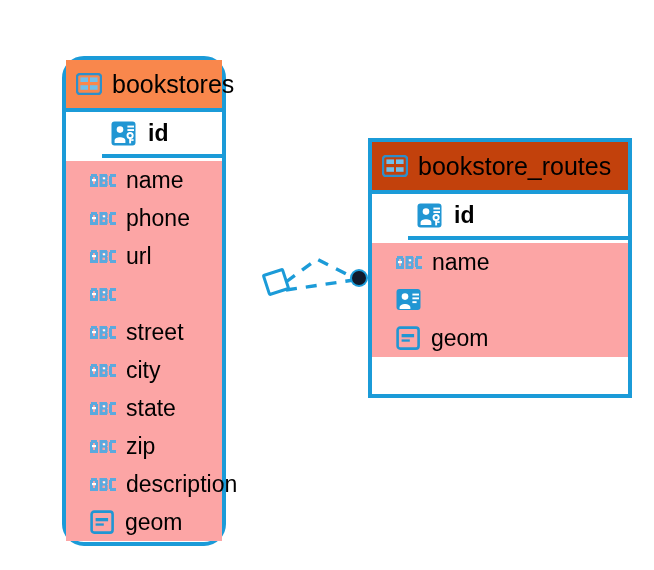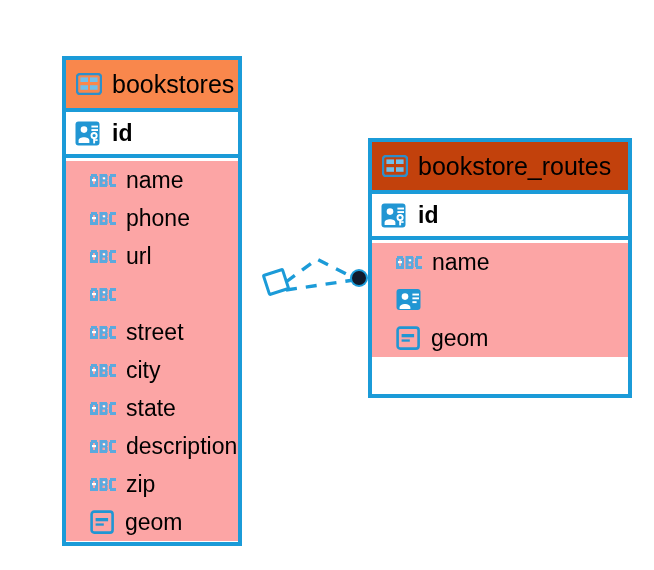--- a/index.html
+++ b/index.html
@@ -24,22 +24,23 @@
   
   .entity {
     position: absolute;
     box-sizing: border-box;
     border: 4px solid #1B9BD8;
     background: #ffffff;
   }
   #entity-bookstores {
     left: 62px;
     top: 56px;
-    width: 180px;
+    width: 164px;
     height: 490px;
+    border-radius: 22px;
   }
   #entity-bookstore-routes {
     left: 368px;
     top: 138px;
     width: 264px;
     height: 260px;
   }
 
   .entity-header {
     display: flex;
@@ -62,20 +63,21 @@
 
   
   .pk-row {
     display: flex;
     align-items: center;
     box-sizing: border-box;
     height: 46px;
     padding-left: 9px;
     border-bottom: 4px solid #1B9BD8;
     background: #ffffff;
+    margin-left: 36px;
   }
   .pk-row .field-label {
     font-weight: bold;
   }
 
   .field-row {
     display: flex;
     align-items: center;
     box-sizing: border-box;
     height: 38px;
@@ -336,46 +338,46 @@
                 <rect x="12" y="11" width="5" height="3"></rect>
               <rect x="15" y="2" width="2.6" height="5"></rect>
                 <rect x="15" y="8" width="2.6" height="5"></rect>
               <rect x="13" y="4.5" width="2.2" height="1.8" fill="#ffffff"></rect>
               <rect x="20" y="1" width="6" height="3"></rect>
                 <rect x="19" y="3" width="3" height="9"></rect>
               <rect x="20" y="11" width="6" height="3"></rect>
             </g>
           </svg>
         </span>
+        <span class="field-label">zip</span>
+      </div>
+
+      <div class="field-row">
+        <span class="icon">
+          <svg width="26" height="15" viewBox="0 0 26 15">
+            <g fill="#5BA9DE">
+              <rect x="0" y="11" width="8" height="3"></rect>
+                <rect x="0" y="3" width="3" height="9"></rect>
+              <rect x="5" y="3" width="3" height="9"></rect>
+                <rect x="1" y="1" width="6" height="3"></rect>
+              <rect x="2" y="6" width="4" height="2.2" fill="#ffffff"></rect>
+              <rect x="9.5" y="1" width="3" height="13"></rect>
+                <rect x="12" y="1" width="5" height="3"></rect>
+              <rect x="12" y="6" width="5" height="2.6"></rect>
+                <rect x="12" y="11" width="5" height="3"></rect>
+              <rect x="15" y="2" width="2.6" height="5"></rect>
+                <rect x="15" y="8" width="2.6" height="5"></rect>
+              <rect x="13" y="4.5" width="2.2" height="1.8" fill="#ffffff"></rect>
+              <rect x="20" y="1" width="6" height="3"></rect>
+                <rect x="19" y="3" width="3" height="9"></rect>
+              <rect x="20" y="11" width="6" height="3"></rect>
+            </g>
+          </svg>
+        </span>
         <span class="field-label">description</span>
-      </div>
-
-      <div class="field-row">
-        <span class="icon">
-          <svg width="26" height="15" viewBox="0 0 26 15">
-            <g fill="#5BA9DE">
-              <rect x="0" y="11" width="8" height="3"></rect>
-                <rect x="0" y="3" width="3" height="9"></rect>
-              <rect x="5" y="3" width="3" height="9"></rect>
-                <rect x="1" y="1" width="6" height="3"></rect>
-              <rect x="2" y="6" width="4" height="2.2" fill="#ffffff"></rect>
-              <rect x="9.5" y="1" width="3" height="13"></rect>
-                <rect x="12" y="1" width="5" height="3"></rect>
-              <rect x="12" y="6" width="5" height="2.6"></rect>
-                <rect x="12" y="11" width="5" height="3"></rect>
-              <rect x="15" y="2" width="2.6" height="5"></rect>
-                <rect x="15" y="8" width="2.6" height="5"></rect>
-              <rect x="13" y="4.5" width="2.2" height="1.8" fill="#ffffff"></rect>
-              <rect x="20" y="1" width="6" height="3"></rect>
-                <rect x="19" y="3" width="3" height="9"></rect>
-              <rect x="20" y="11" width="6" height="3"></rect>
-            </g>
-          </svg>
-        </span>
-        <span class="field-label">zip</span>
       </div>
 
       <div class="field-row">
         <span class="icon">
           <svg width="25" height="25" viewBox="0 0 25 25">
             <rect x="1.6" y="1.6" width="21" height="21" rx="2.6" ry="2.6" fill="none" stroke="#2196D3" stroke-width="2.6"></rect>
             <rect x="5.6" y="8.0" width="12.5" height="3.3" fill="#2196D3"></rect>
             <rect x="5.6" y="13.4" width="8.2" height="2.3" fill="#2196D3"></rect>
           </svg>
         </span>

